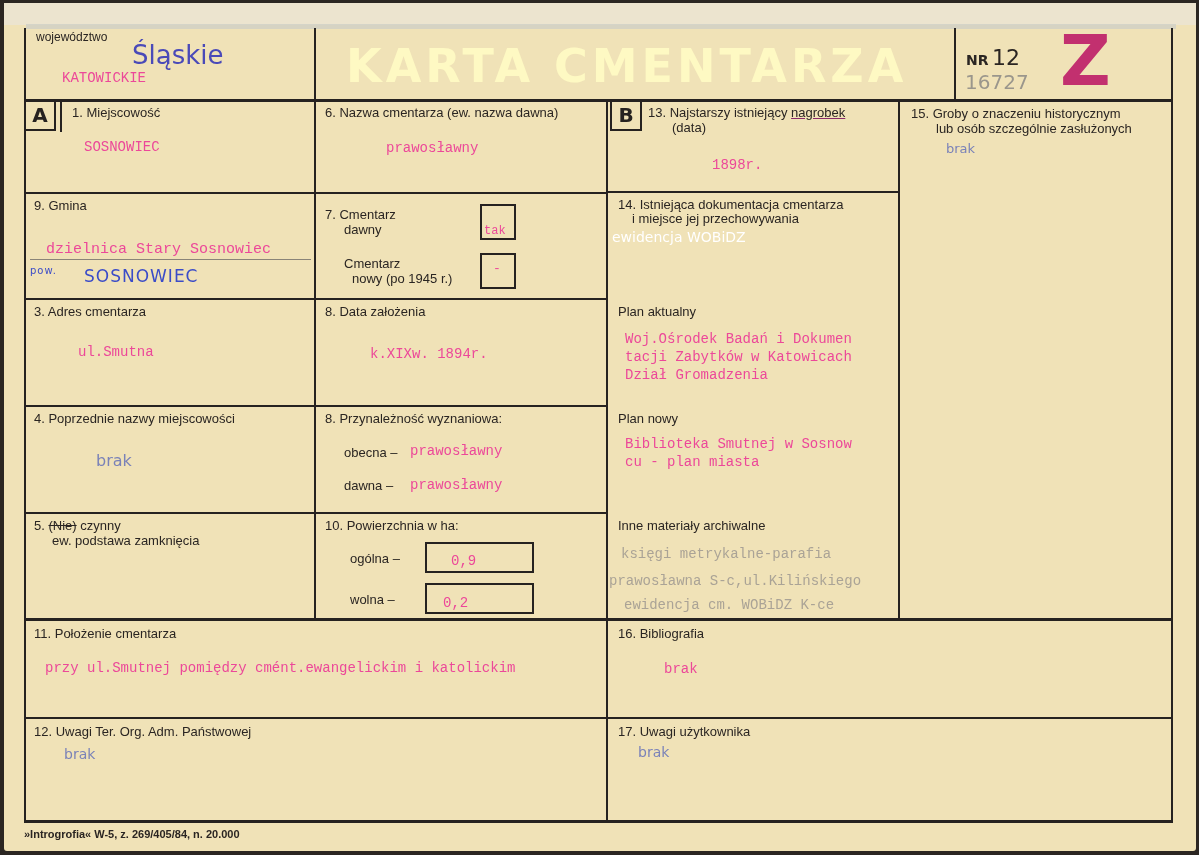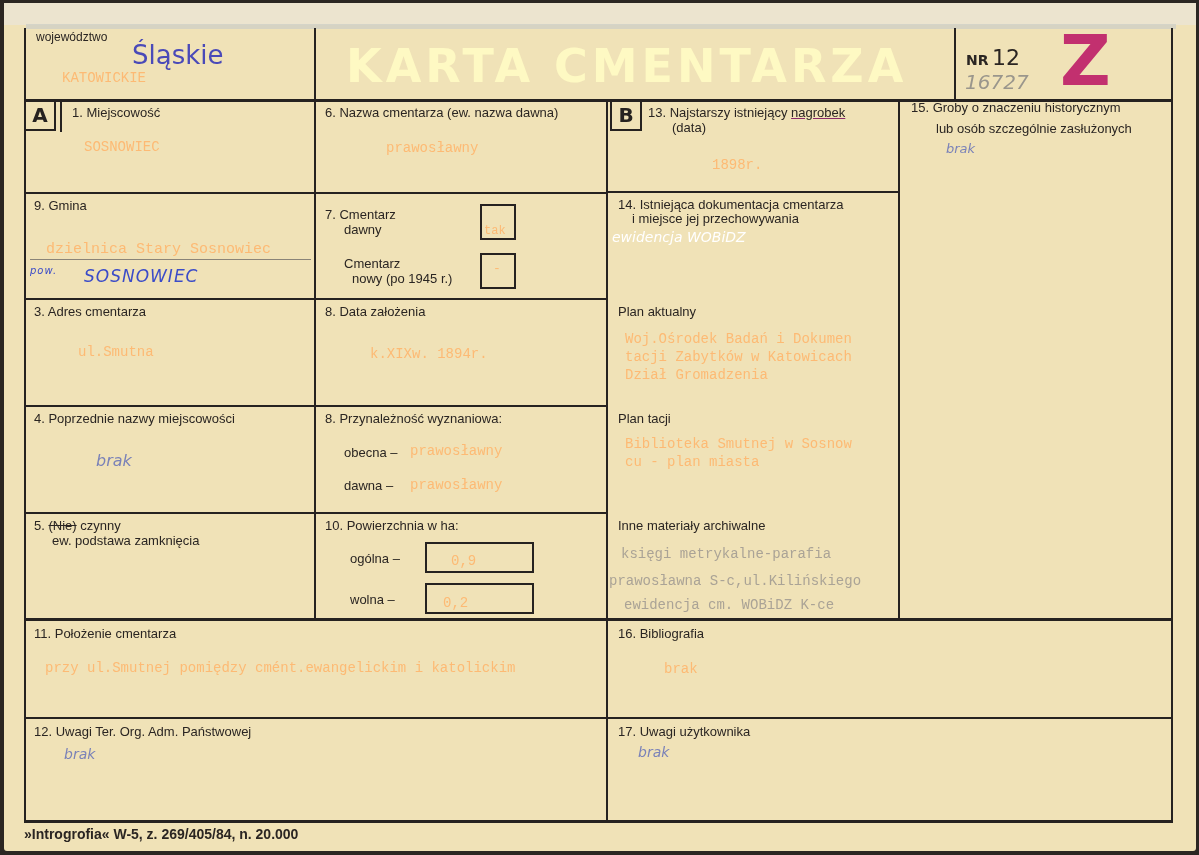--- a/index.html
+++ b/index.html
@@ -21,27 +21,27 @@
     position:absolute; left:22px; top:21px; width:1150px; height:5px;
     background:#cfcfc6; opacity:.8;
   }
   .L { position:absolute; background:#262220; }
   .lbl {
     position:absolute; color:#2a2522;
     font-family:"Liberation Sans", sans-serif; font-size:13px; line-height:15px;
     white-space:nowrap;
   }
   .tw {
-    position:absolute; color:#fdba74;
+    position:absolute; color:#ec4899;
     font-family:"Liberation Mono", monospace; font-size:14px; line-height:18px;
     white-space:nowrap;
   }
   .hw {
     position:absolute; color:#7a82b8;
-    font-family:"DejaVu Sans", sans-serif; font-style:italic; font-size:14px;
+    font-family:"DejaVu Sans", sans-serif; font-size:14px;
     white-space:nowrap;
   }
   .hw-blue { color:#3b4cc8; font-size:17px; letter-spacing:1px; }
   .title {
     position:absolute; left:346px; top:40px; font-family:"DejaVu Sans", sans-serif;
     font-weight:bold; font-size:46px; letter-spacing:4px; color:#fef9c3;
     line-height:52px; white-space:nowrap;
   }
   .boxletter {
     position:absolute; width:28px; height:27px; border-right:2px solid #262220; border-bottom:2px solid #262220;
@@ -161,32 +161,32 @@
 
 <div class="lbl" style="left:618px;top:197px">14. Istniejąca dokumentacja cmentarza</div>
 <div class="lbl" style="left:632px;top:211px">i miejsce jej przechowywania</div>
 <div class="hw" style="left:612px;top:229px;color:#ffffff">ewidencja WOBiDZ</div>
 
 <div class="lbl" style="left:618px;top:304px">Plan aktualny</div>
 <div class="tw" style="left:625px;top:330px">Woj.Ośrodek Badań i Dokumen</div>
 <div class="tw" style="left:625px;top:348px">tacji Zabytków w Katowicach</div>
 <div class="tw" style="left:625px;top:366px">Dział Gromadzenia</div>
 
-<div class="lbl" style="left:618px;top:411px">Plan tacji</div>
+<div class="lbl" style="left:618px;top:411px">Plan nowy</div>
 <div class="tw" style="left:625px;top:435px">Biblioteka Smutnej w Sosnow</div>
 <div class="tw" style="left:625px;top:453px">cu - plan miasta</div>
 
 <div class="lbl" style="left:618px;top:518px">Inne materiały archiwalne</div>
 <div class="tw" style="left:621px;top:545px;color:#aaa396">księgi metrykalne-parafia</div>
 <div class="tw" style="left:609px;top:572px;color:#aaa396">prawosławna S-c,ul.Kilińskiego</div>
 <div class="tw" style="left:624px;top:596px;color:#aaa396">ewidencja cm. WOBiDZ K-ce</div>
 
-<div class="lbl" style="left:911px;top:100px">15. Groby o znaczeniu historycznym</div>
+<div class="lbl" style="left:911px;top:106px">15. Groby o znaczeniu historycznym</div>
 <div class="lbl" style="left:936px;top:121px">lub osób szczególnie zasłużonych</div>
 <div class="hw" style="left:946px;top:141px;font-size:13px">brak</div>
 
 <div class="lbl" style="left:618px;top:626px">16. Bibliografia</div>
 <div class="tw" style="left:664px;top:660px">brak</div>
 
 <div class="lbl" style="left:618px;top:724px">17. Uwagi użytkownika</div>
 <div class="hw" style="left:638px;top:744px">brak</div>
 
-<div class="lbl" style="left:24px;top:827px;font-size:14px;font-weight:bold">»Introgrofia« W-5, z. 269/405/84, n. 20.000</div>
+<div class="lbl" style="left:24px;top:827px;font-size:11px;font-weight:bold">»Introgrofia« W-5, z. 269/405/84, n. 20.000</div>
 
 </body></html>

